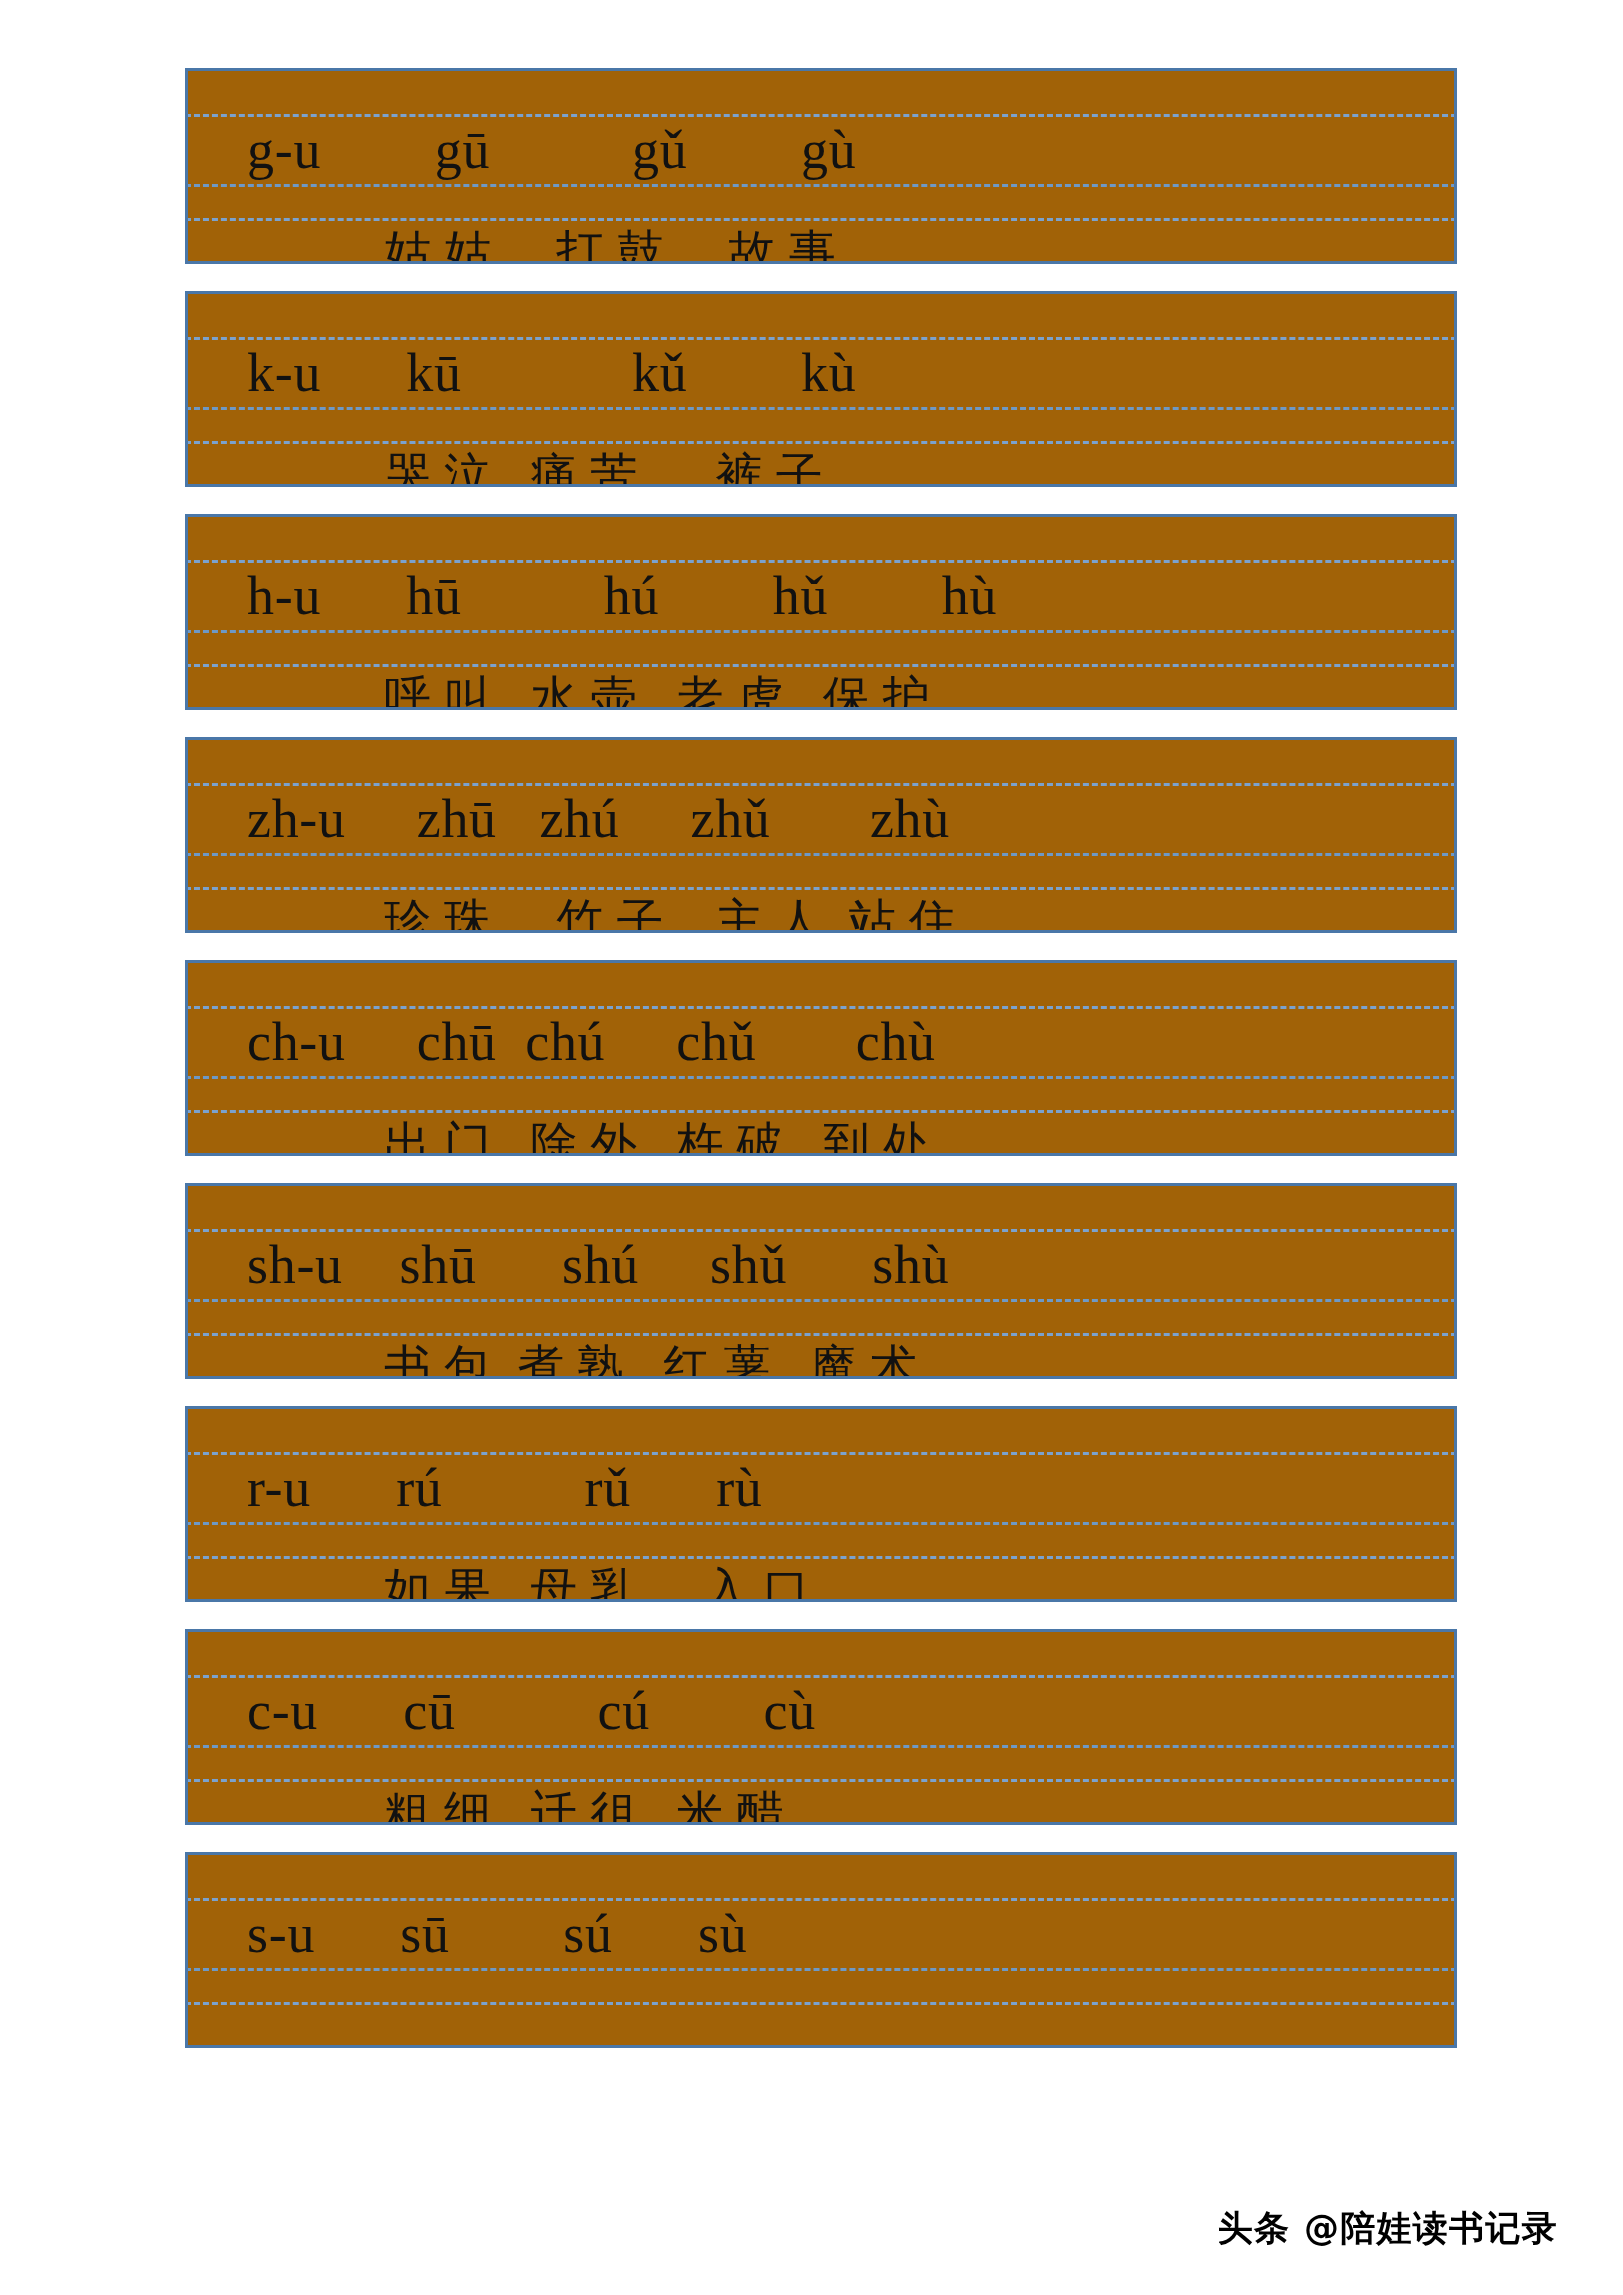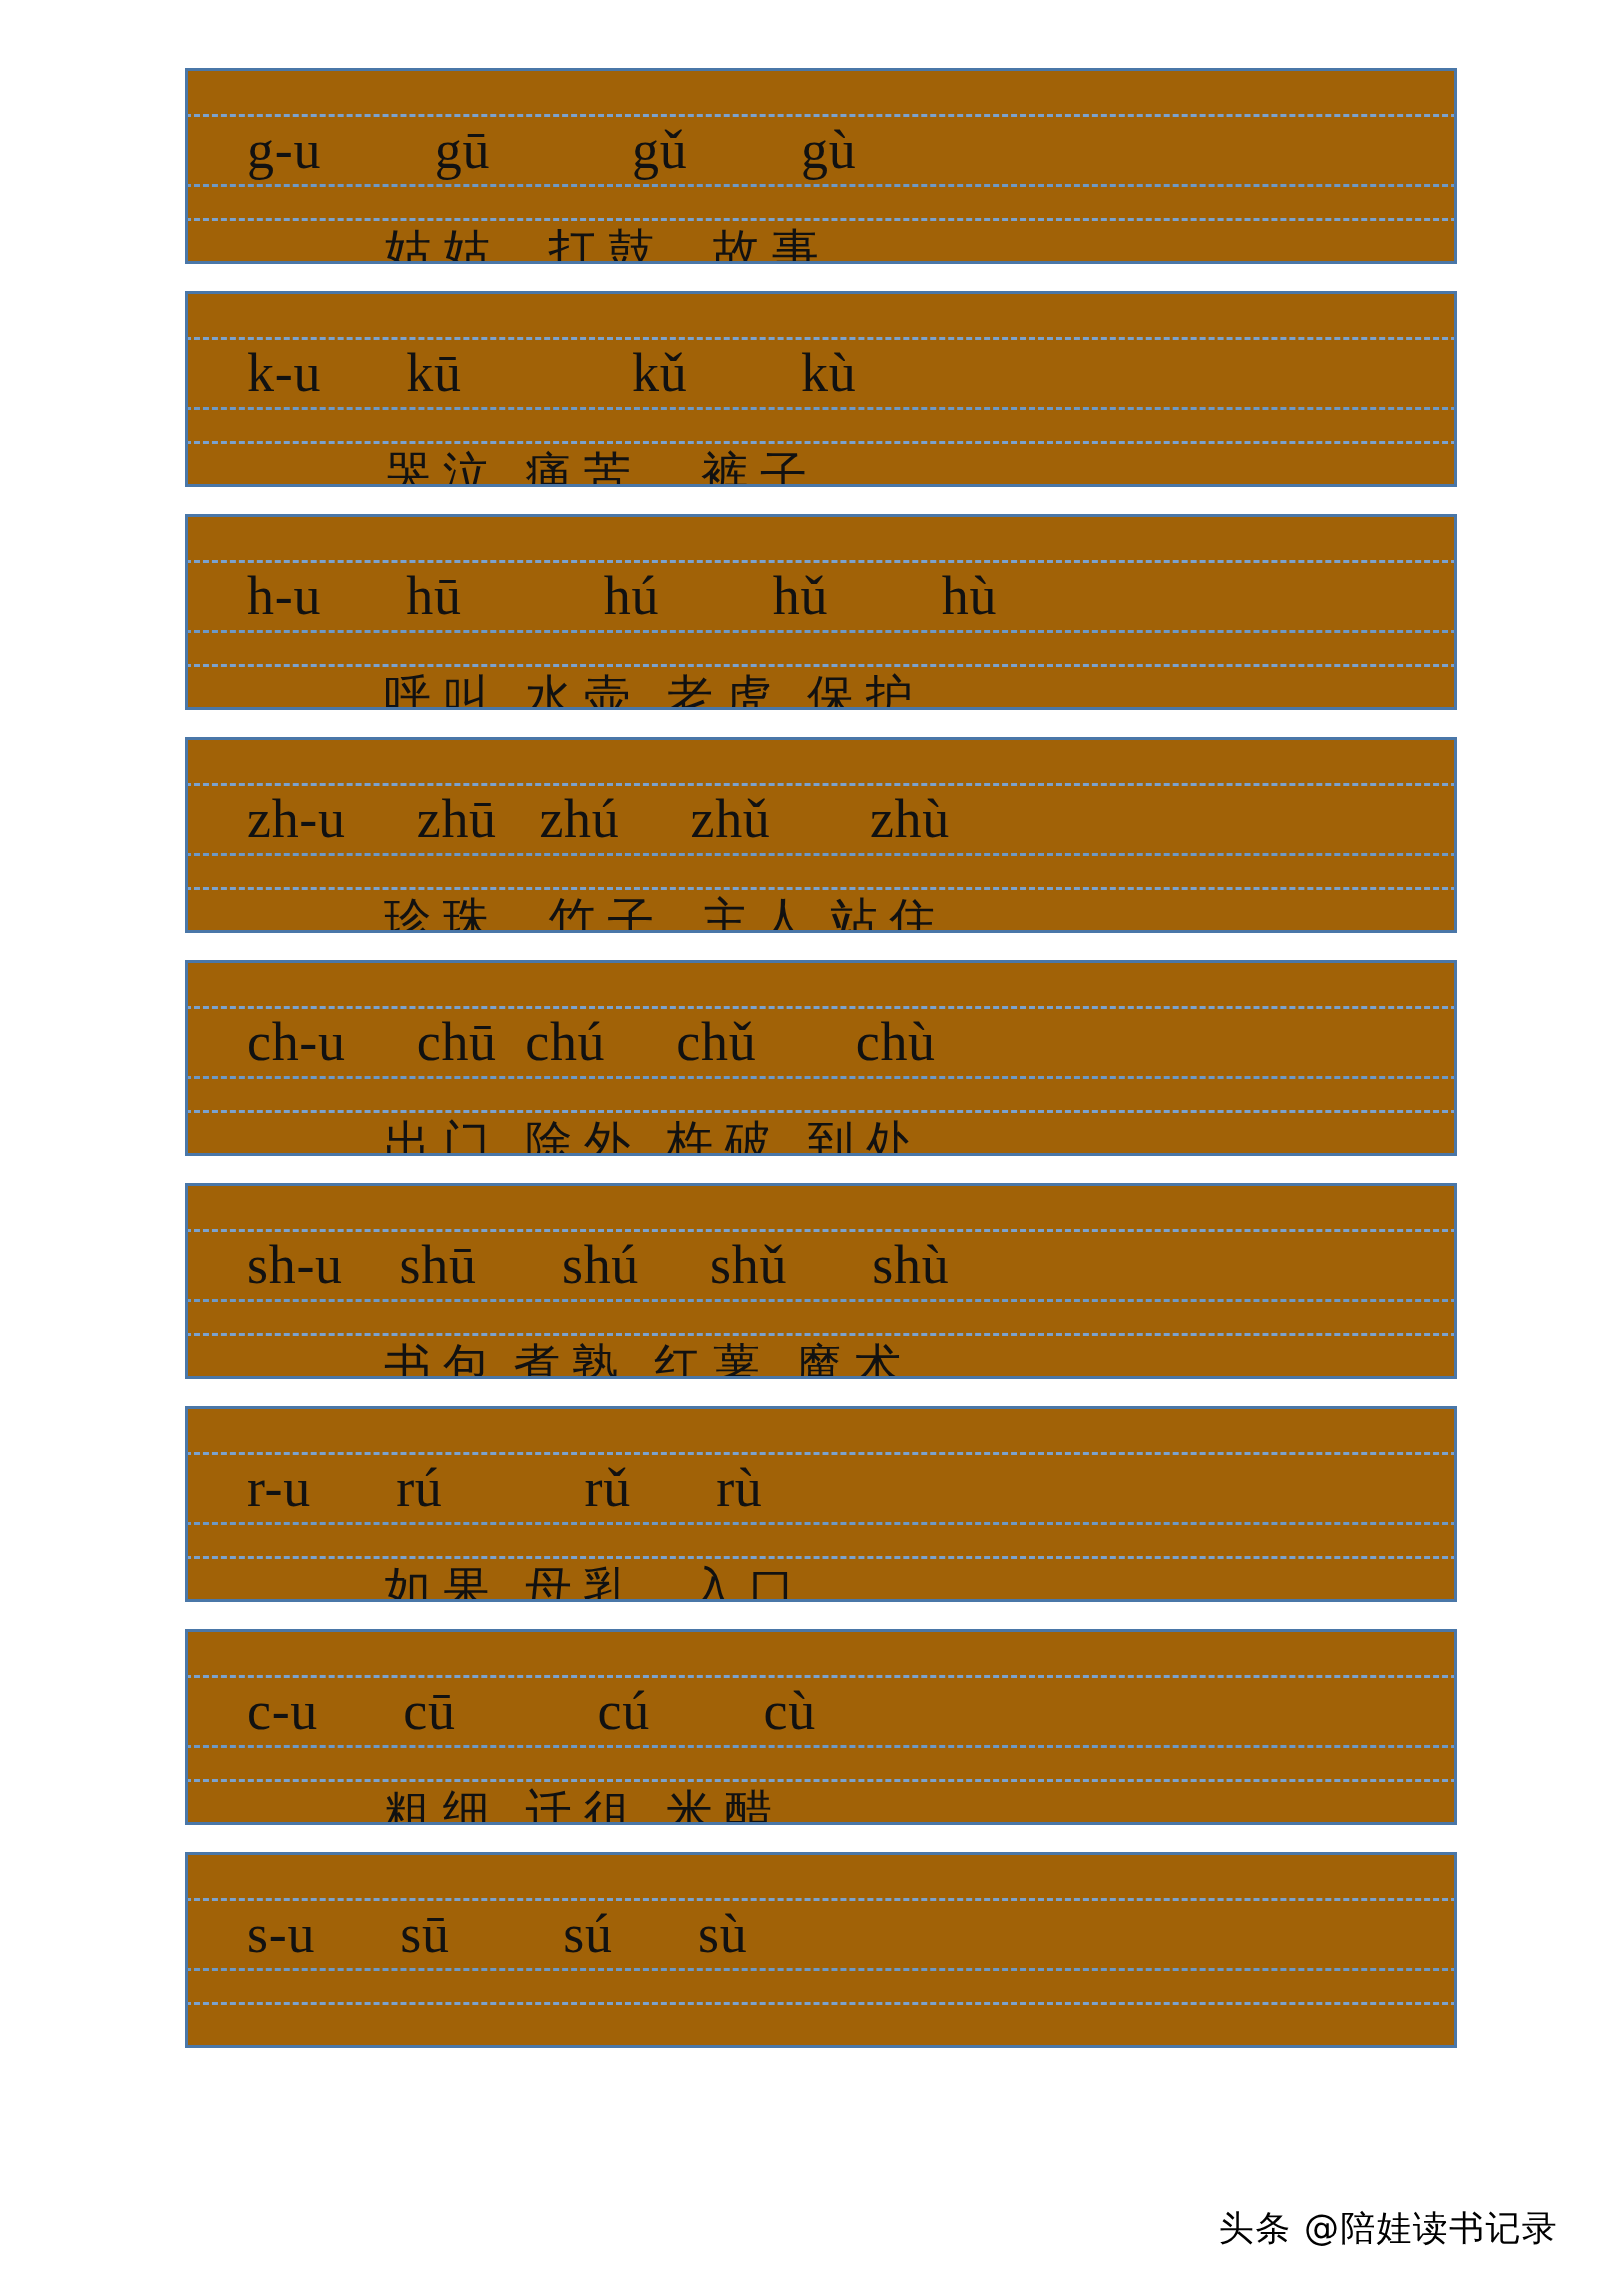--- a/index.html
+++ b/index.html
@@ -82,30 +82,30 @@
     top: 149px;
     height: 62px;
     display: flex;
     align-items: center;
     white-space: pre;
     font-size: 47px;
     line-height: 1;
     color: #111111;
     padding-left: 196px;
     box-sizing: border-box;
-    font-family: Liberation Serif, serif;
+    font-family: Liberation Sans, sans-serif;
   }
 
   
   .watermark {
     position: absolute;
     right: 65px;
     bottom: 43px;
     font-size: 35px;
-    font-weight: normal;
+    font-weight: bold;
     color: #000000;
     white-space: pre;
     font-family: "DejaVu Sans", "Liberation Sans", sans-serif;
     letter-spacing: 1.3px;
   }
 </style>
 </head>
 <body>
 
 <div id="worksheet">

